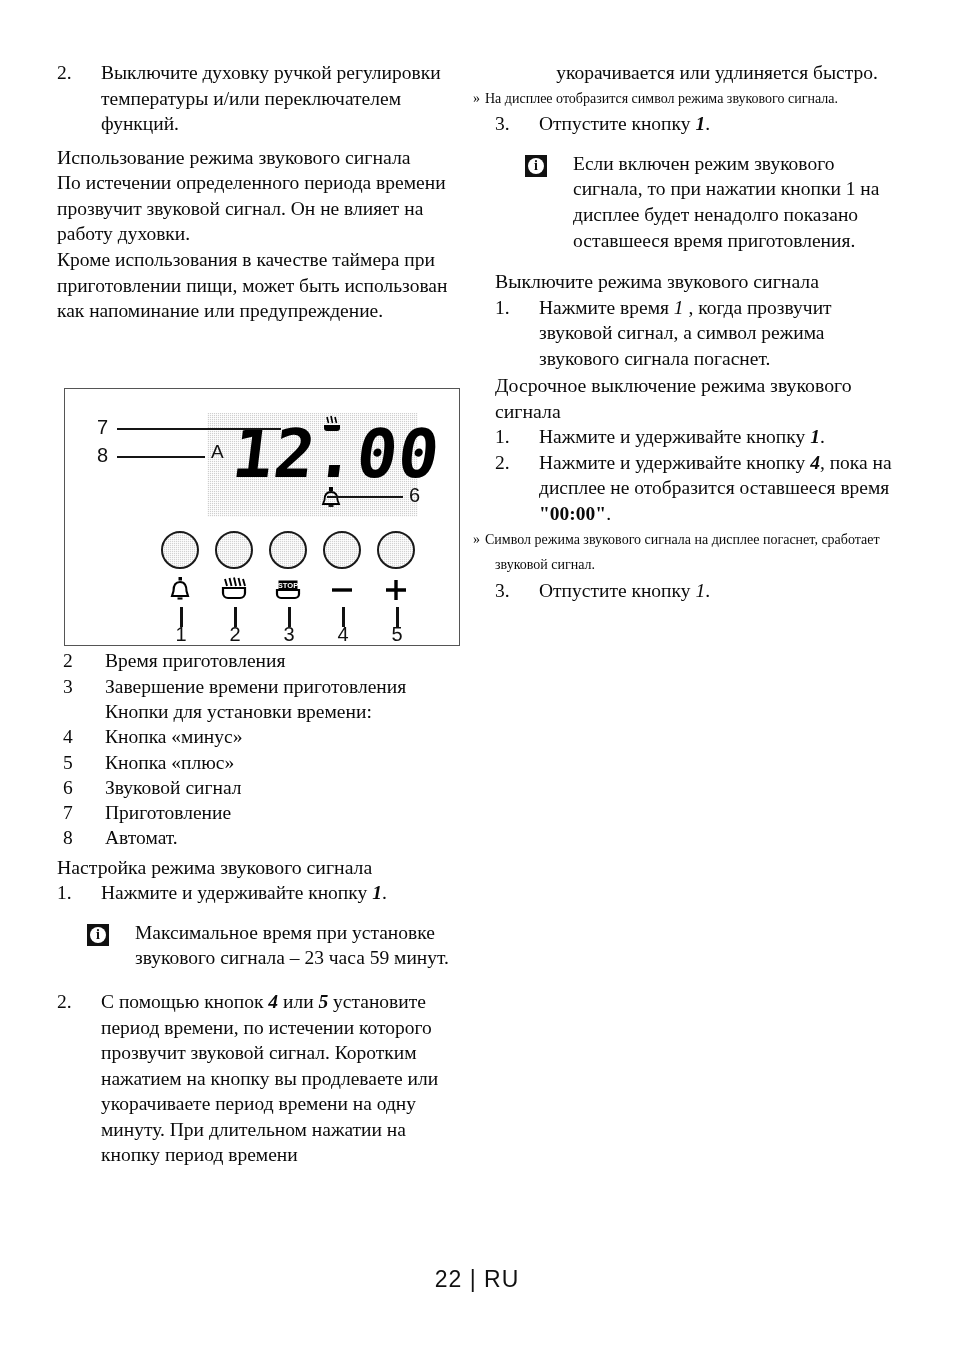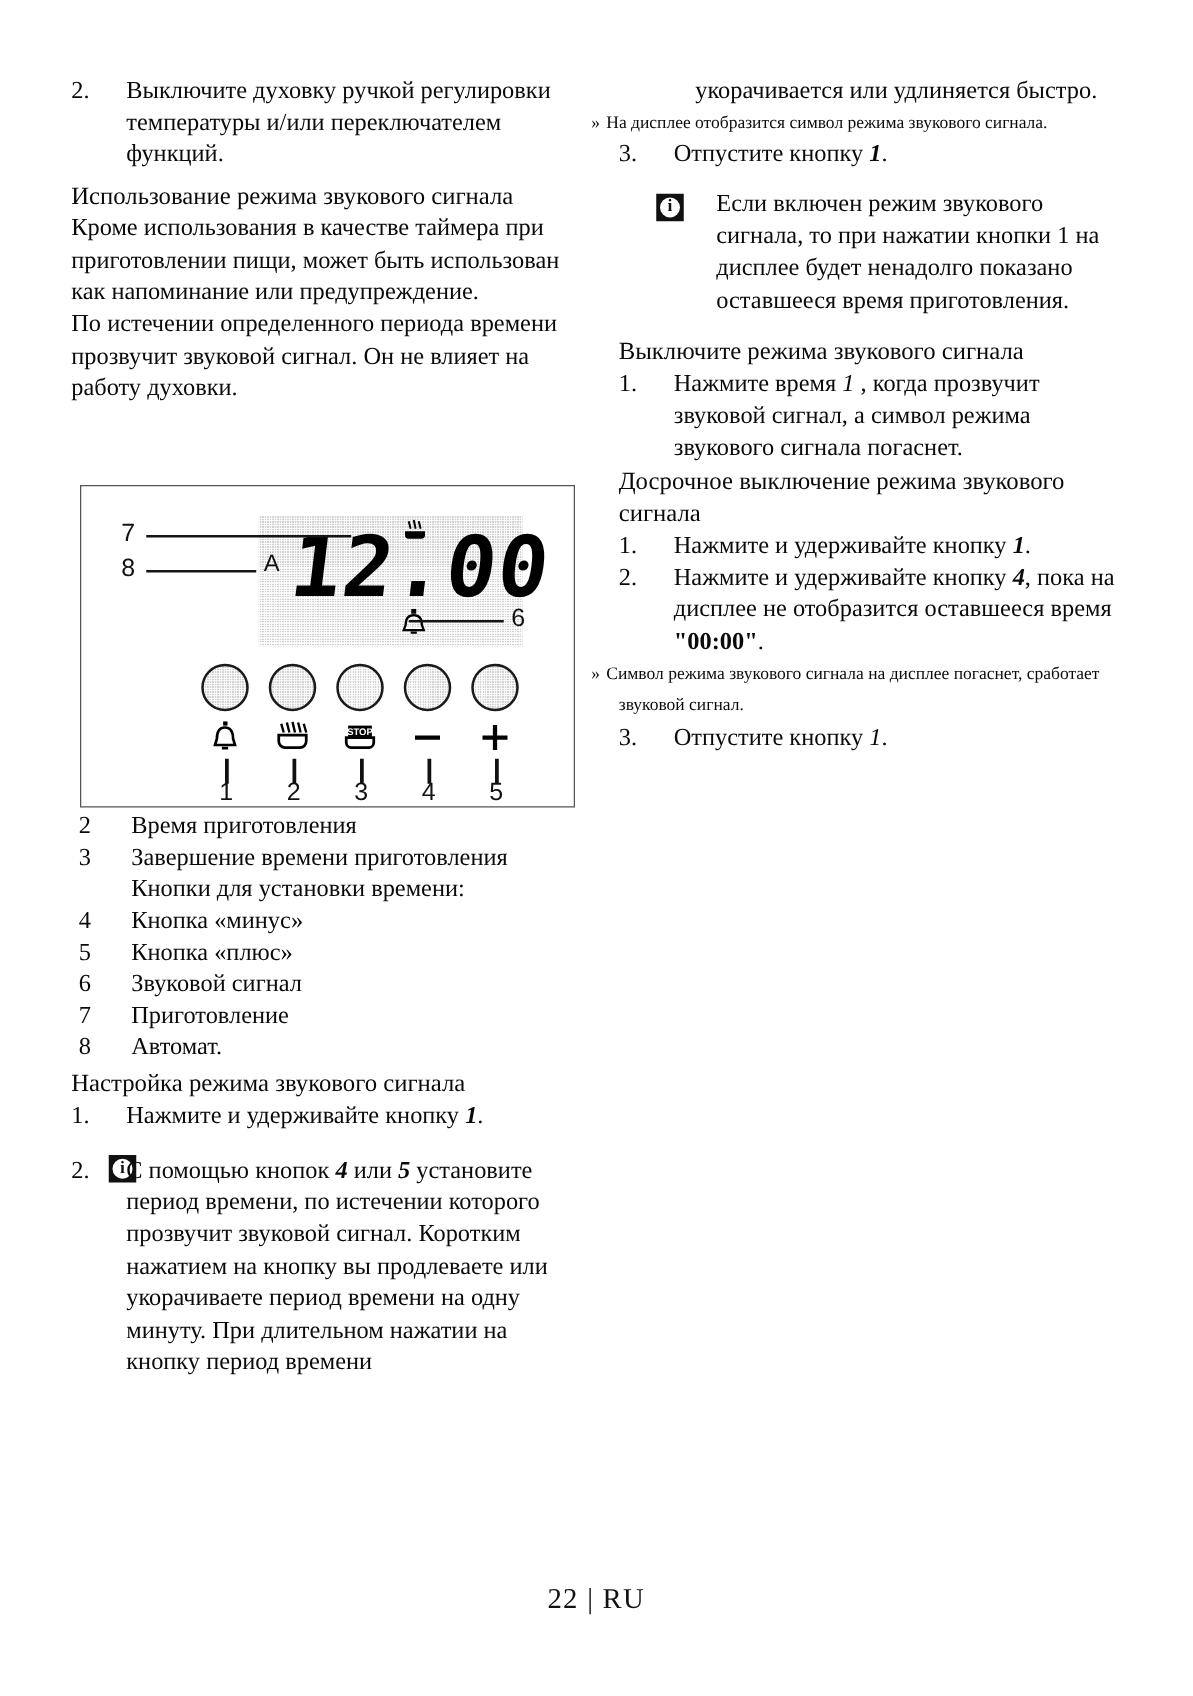--- a/index.html
+++ b/index.html
@@ -148,42 +148,42 @@
   .bicon{position:absolute;width:44px;height:26px;top:46px;}
   .tick{position:absolute;width:0;height:20px;border-left:3px solid #111;top:76px;}
   .bnum{
     position:absolute;top:92px;width:44px;text-align:center;
     font-family:"Liberation Sans", sans-serif;font-size:20px;color:#111;
   }
 
   .footer{
     position:absolute;left:0;right:0;top:1266px;
     text-align:center;
-    font-family:Liberation Serif, serif;
+    font-family:Liberation Sans, sans-serif;
     font-size:23px;
     color:#111;
     letter-spacing:1px;
   }
 </style>
 </head>
 <body>
 
 <div class="page">
 
   <div class="col col-left">
 
     <p class="num-item">
       <span class="num">2.</span>
       <span>Выключите духовку ручкой регулировки температуры и/или переключателем функций.</span>
     </p>
 
     <h2 class="h2" style="margin-top:8px;">Использование режима звукового сигнала</h2>
 
+    <p class="para">По истечении определенного периода времени прозвучит звуковой сигнал. Он не влияет на работу духовки.</p>
     <p class="para">Кроме использования в качестве таймера при приготовлении пищи, может быть использован как напоминание или предупреждение.</p>
-    <p class="para">По истечении определенного периода времени прозвучит звуковой сигнал. Он не влияет на работу духовки.</p>
 
     <div style="height:274px;"></div>
 
     <div>
       <p class="legend-head">Кнопки для:</p>
 
       <p class="legend-row">
         <span class="lnum">1</span>
         <span>Звуковой сигнал</span>
       </p>
@@ -227,20 +227,21 @@
     <p class="num-item">
       <span class="num">1.</span>
       <span>Нажмите и удерживайте кнопку </span><em class="bi">1</em><span>.</span>
     </p>
 
     <p class="note" style="margin-top:14px;">
       <span class="info-icon">
         <span class="disc"></span>
           <span class="glyph">i</span>
       </span>
+      <span>Максимальное время при установке звукового сигнала – 23 часа 59 минут.</span>
     </p>
 
     <p class="num-item" style="margin-top:18px;">
       <span class="num">2.</span>
       <span>С помощью кнопок </span><em class="bi">4</em><span> или </span><em class="bi">5</em><span> установите период времени, по истечении которого прозвучит звуковой сигнал. Коротким нажатием на кнопку вы продлеваете или укорачиваете период времени на одну минуту. При длительном нажатии на кнопку период времени</span>
     </p>
   </div>
 
   <div class="col col-right">
 

